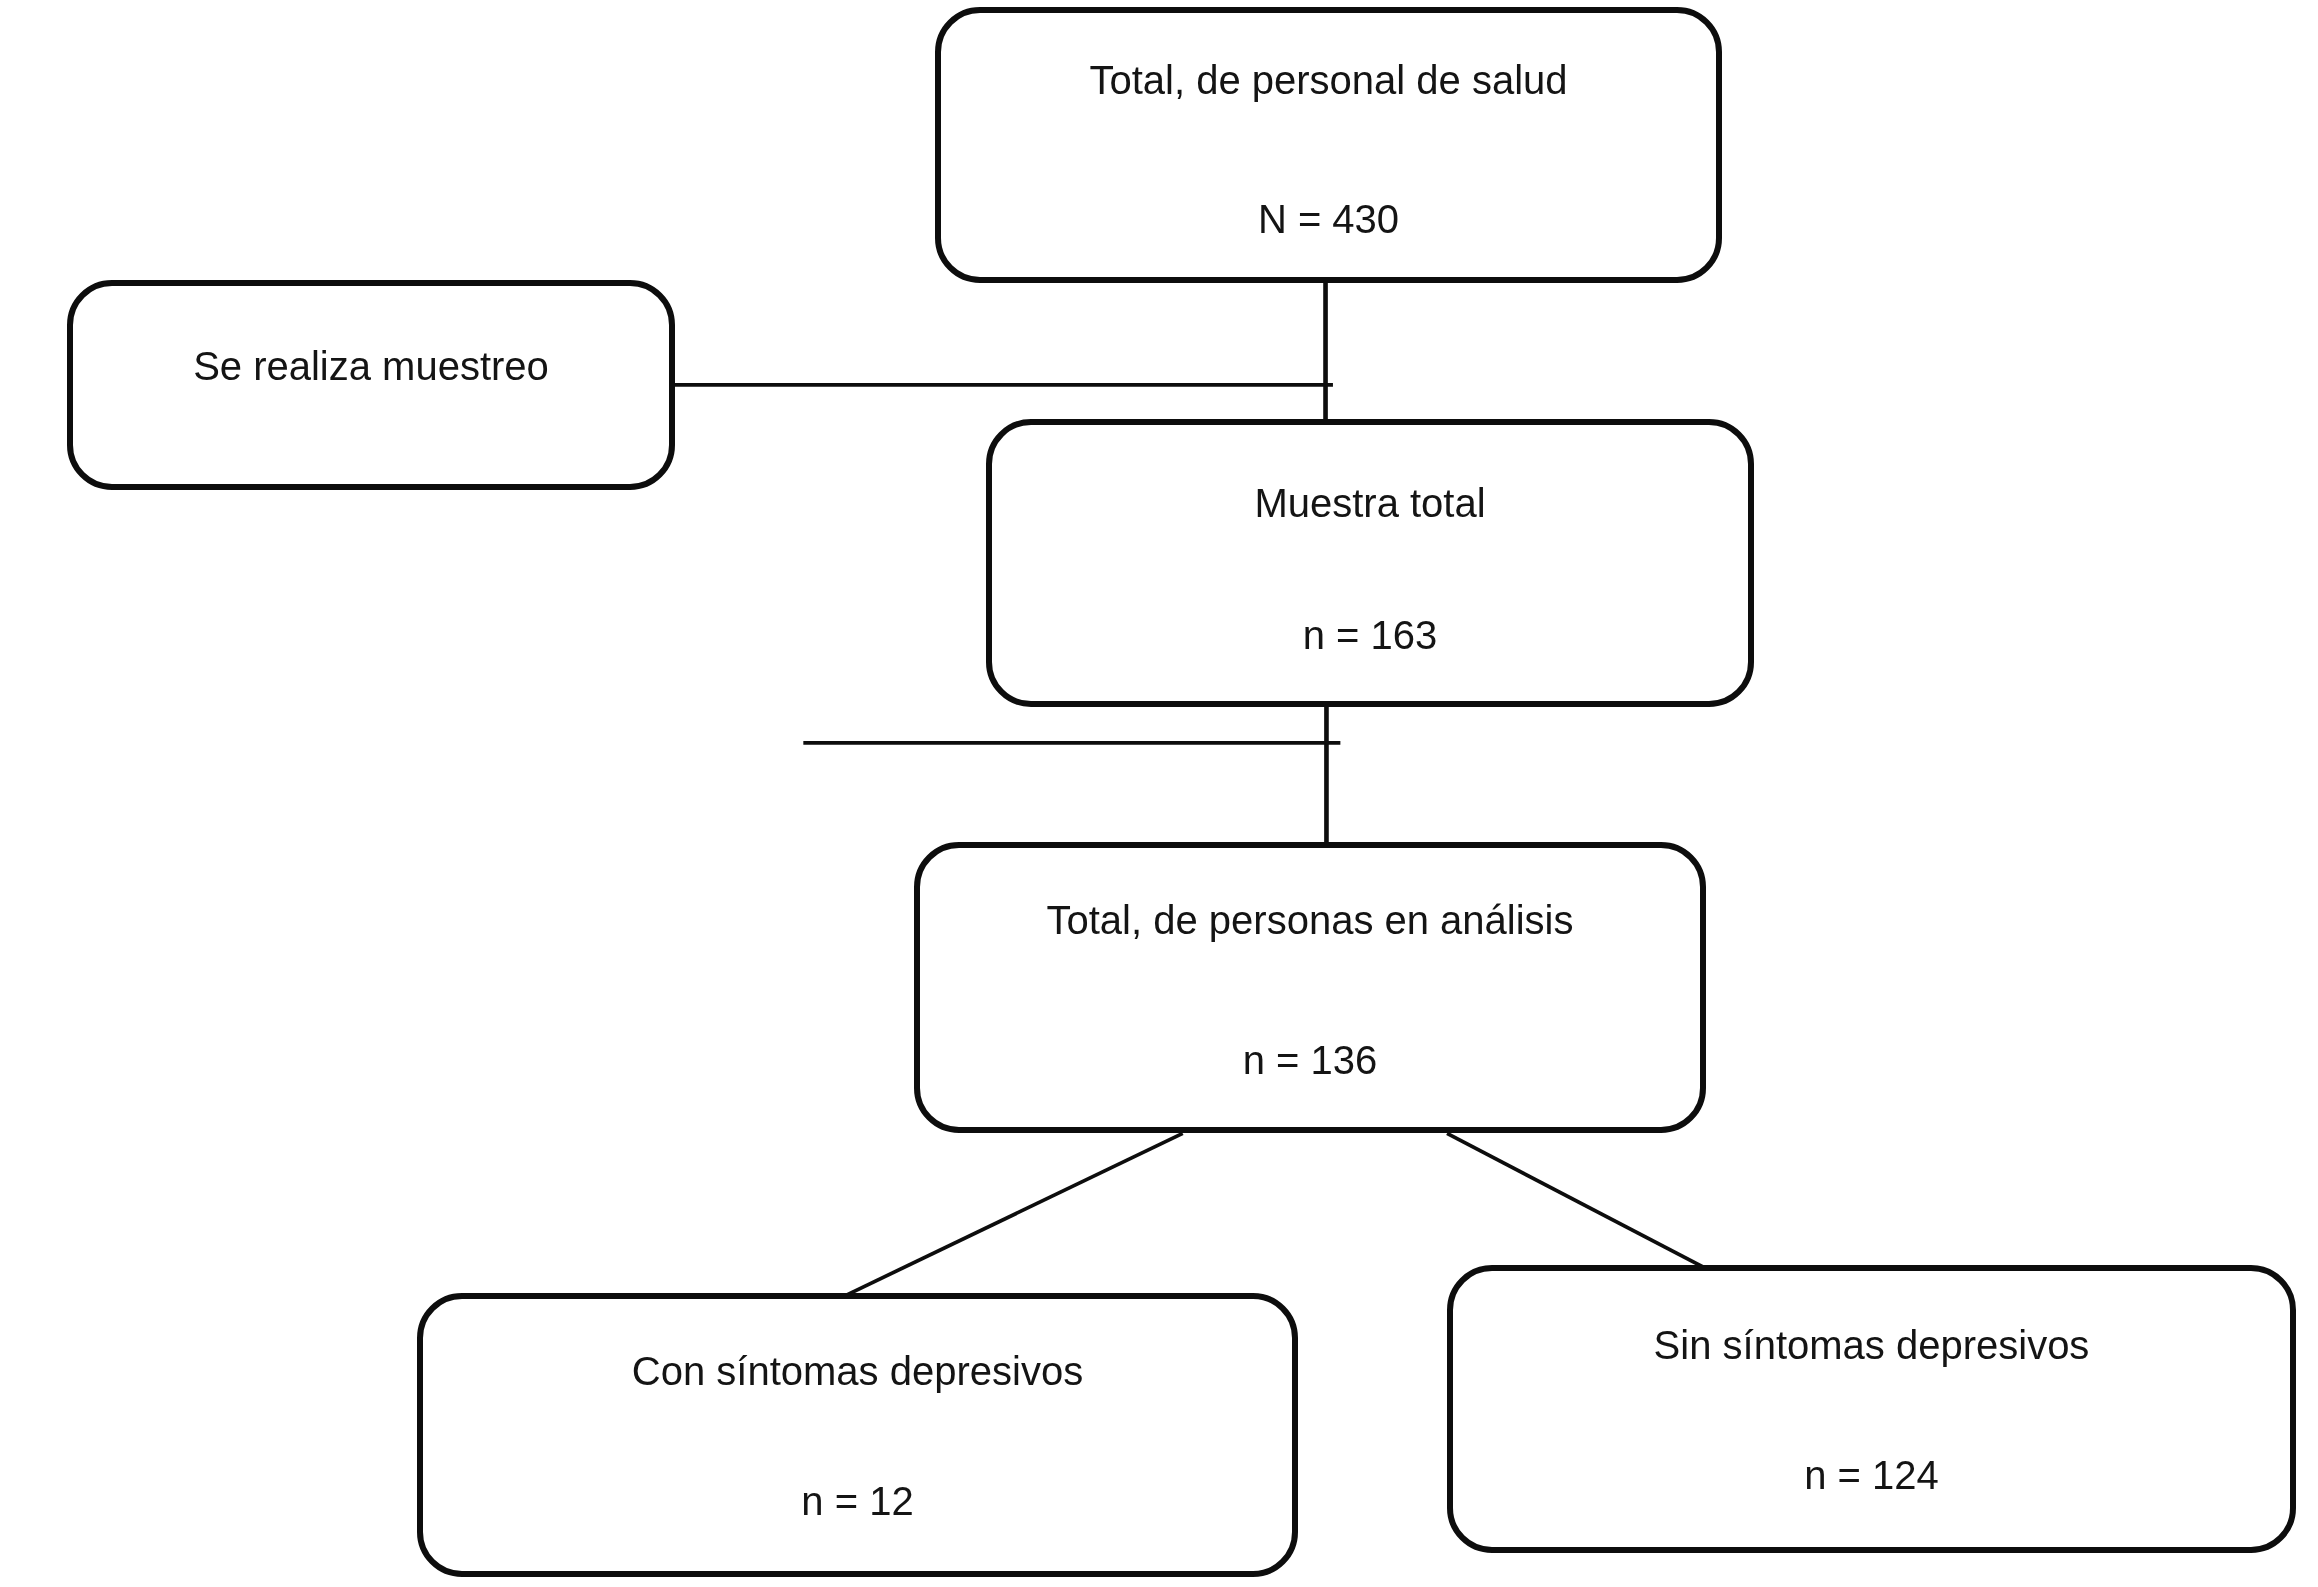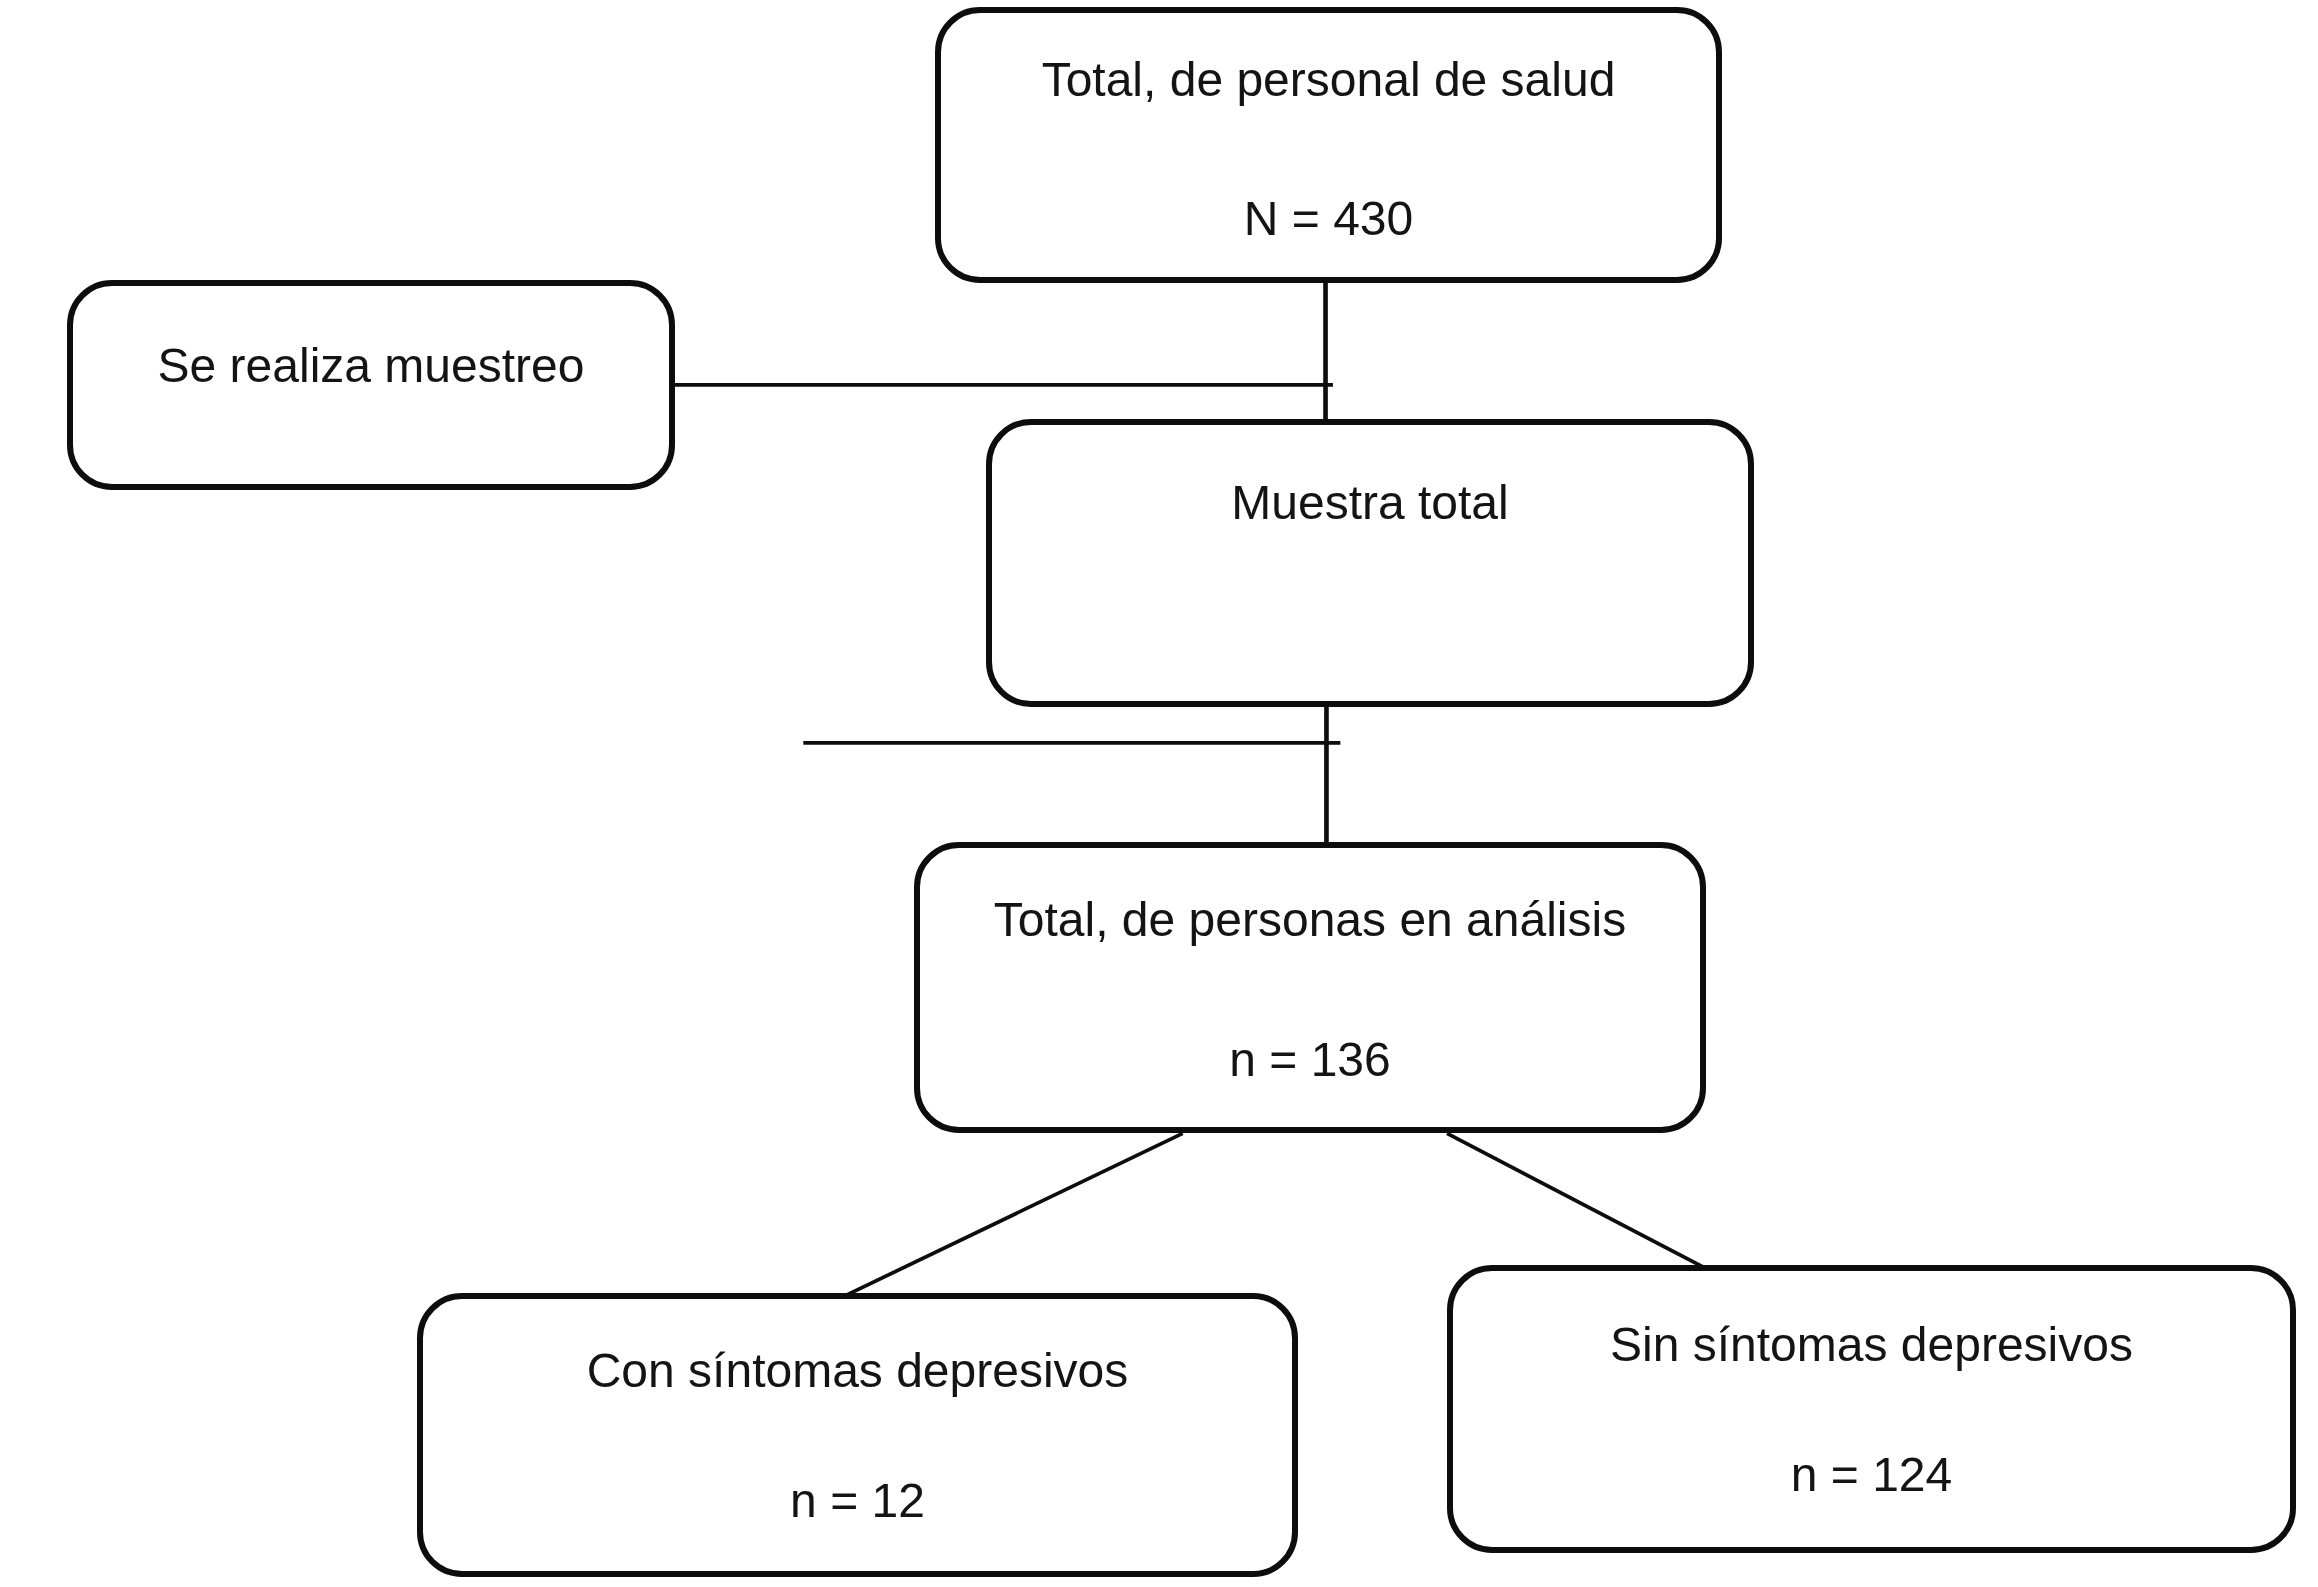--- a/index.html
+++ b/index.html
@@ -27,21 +27,21 @@
     position:absolute;
     background:var(--bg);
     border:6.5px solid var(--line);
     border-radius:45px;
   }
   .bl{
     position:absolute;
     left:0;right:0;
     transform:translateY(-50%);
     text-align:center;
-    font-size:48px;
+    font-size:40px;
     line-height:1.15;
     color:var(--text);
     white-space:nowrap;
   }
 </style>
 </head>
 <body>
 
 <div class="canvas">
 
@@ -58,20 +58,21 @@
     <div class="bl" style="top:67px">Total, de personal de salud</div>
     <div class="bl" style="top:206px">N = 430</div>
   </div>
 
   <div class="box" style="left:67px;top:280px;width:608px;height:210px">
     <div class="bl" style="top:80px">Se realiza muestreo</div>
   </div>
 
   <div class="box" style="left:986px;top:419px;width:768px;height:288px">
     <div class="bl" style="top:78px">Muestra total</div>
+    <div class="bl" style="top:210px">n = 163</div>
   </div>
 
 
   <div class="box" style="left:914px;top:842px;width:792px;height:291px">
     <div class="bl" style="top:72px">Total, de personas en análisis</div>
     <div class="bl" style="top:212px">n = 136</div>
   </div>
 
   <div class="box" style="left:417px;top:1293px;width:881px;height:284px">
     <div class="bl" style="top:72px">Con síntomas depresivos</div>

